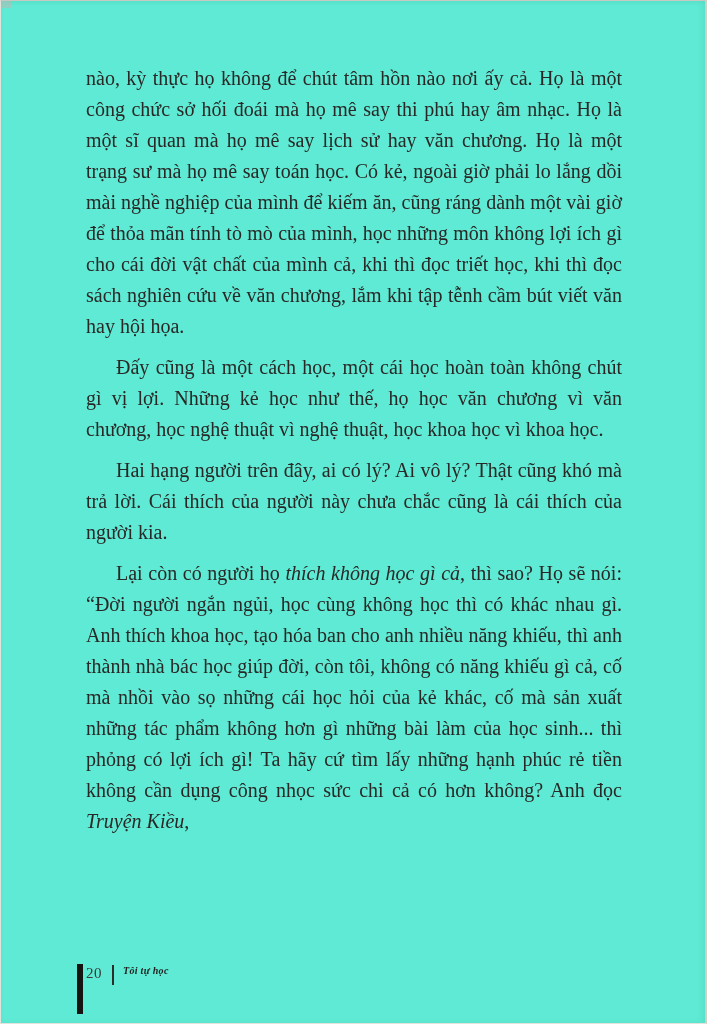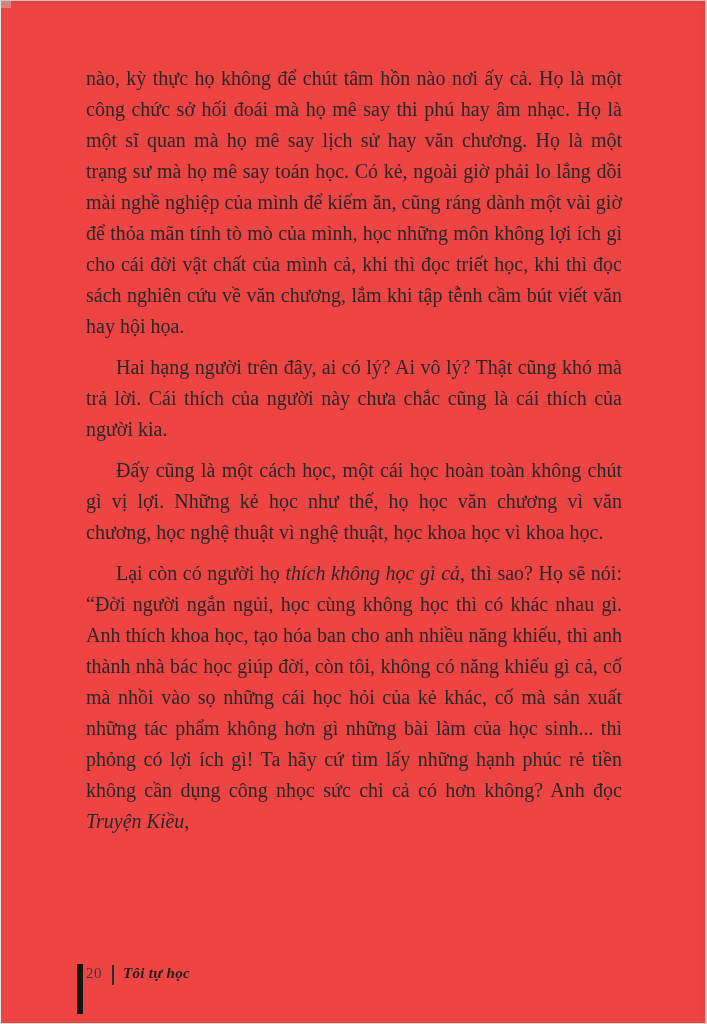--- a/index.html
+++ b/index.html
@@ -6,21 +6,21 @@
   html, body {
     margin: 0;
     padding: 0;
     background: #e9e9e5;
   }
   .scan-page {
     position: relative;
     width: 707px;
     height: 1024px;
     margin: 0 auto;
-    background: #ef4444;
+    background: #5eead4;
     box-sizing: border-box;
     border-top: 1px solid #c9c9c3;
     border-left: 1px solid #e3e3de;
     border-right: 2px solid #cfcfc8;
     border-bottom: 1px solid #e3e3de;
     box-shadow: inset -3px 0 6px rgba(0,0,0,0.04), inset 0 2px 4px rgba(0,0,0,0.03);
     overflow: hidden;
     font-family: "Liberation Serif", "DejaVu Serif", serif;
   }
   .corner-smudge {
@@ -65,21 +65,21 @@
     color: #3a3a38;
     letter-spacing: 0.5px;
   }
   .footer-divider {
     width: 2px;
     height: 20px;
     background: #2c2c2a;
     margin: 0 9px 0 10px;
   }
   .footer-book-title {
-    font-size: 15px;
+    font-size: 10px;
     font-weight: bold;
     font-style: italic;
     color: #1e1e1c;
     letter-spacing: 0.3px;
   }
   .binding-mark {
     position: absolute;
     left: 76px;
     top: 963px;
     width: 6px;
@@ -88,22 +88,22 @@
   }
 </style>
 </head>
 <body>
 
 <div class="scan-page">
   <div class="corner-smudge"></div>
 
   <div class="text-block" id="text-block">
       <p><span>nào, kỳ thực họ không để chút tâm hồn nào nơi ấy cả. Họ là một công chức sở hối đoái mà họ mê say thi phú hay âm nhạc. Họ là một sĩ quan mà họ mê say lịch sử hay văn chương. Họ là một trạng sư mà họ mê say toán học. Có kẻ, ngoài giờ phải lo lắng dồi mài nghề nghiệp của mình để kiếm ăn, cũng ráng dành một vài giờ để thỏa mãn tính tò mò của mình, học những môn không lợi ích gì cho cái đời vật chất của mình cả, khi thì đọc triết học, khi thì đọc sách nghiên cứu về văn chương, lắm khi tập tễnh cầm bút viết văn hay hội họa.</span></p>
+      <p class="indent"><span>Đấy cũng là một cách học, một cái học hoàn toàn không chút gì vị lợi. Những kẻ học như thế, họ học văn chương vì văn chương, học nghệ thuật vì nghệ thuật, học khoa học vì khoa học.</span></p>
       <p class="indent"><span>Hai hạng người trên đây, ai có lý? Ai vô lý? Thật cũng khó mà trả lời. Cái thích của người này chưa chắc cũng là cái thích của người kia.</span></p>
-      <p class="indent"><span>Đấy cũng là một cách học, một cái học hoàn toàn không chút gì vị lợi. Những kẻ học như thế, họ học văn chương vì văn chương, học nghệ thuật vì nghệ thuật, học khoa học vì khoa học.</span></p>
       <p class="indent"><span>Lại còn có người họ </span><span class="em">thích không học gì cả</span><span>, thì sao? Họ sẽ nói: “Đời người ngắn ngủi, học cùng không học thì có khác nhau gì. Anh thích khoa học, tạo hóa ban cho anh nhiều năng khiếu, thì anh thành nhà bác học giúp đời, còn tôi, không có năng khiếu gì cả, cố mà nhồi vào sọ những cái học hỏi của kẻ khác, cố mà sản xuất những tác phẩm không hơn gì những bài làm của học sinh... thì phỏng có lợi ích gì! Ta hãy cứ tìm lấy những hạnh phúc rẻ tiền không cần dụng công nhọc sức chi cả có hơn không? Anh đọc </span><span class="em">Truyện Kiều</span><span>,</span></p>
     </div>
 
   <div class="page-footer">
     <span class="footer-page-num">20</span>
     <span class="footer-divider"></span>
     <span class="footer-book-title">Tôi tự học</span>
   </div>
 
   <div class="binding-mark"></div>

